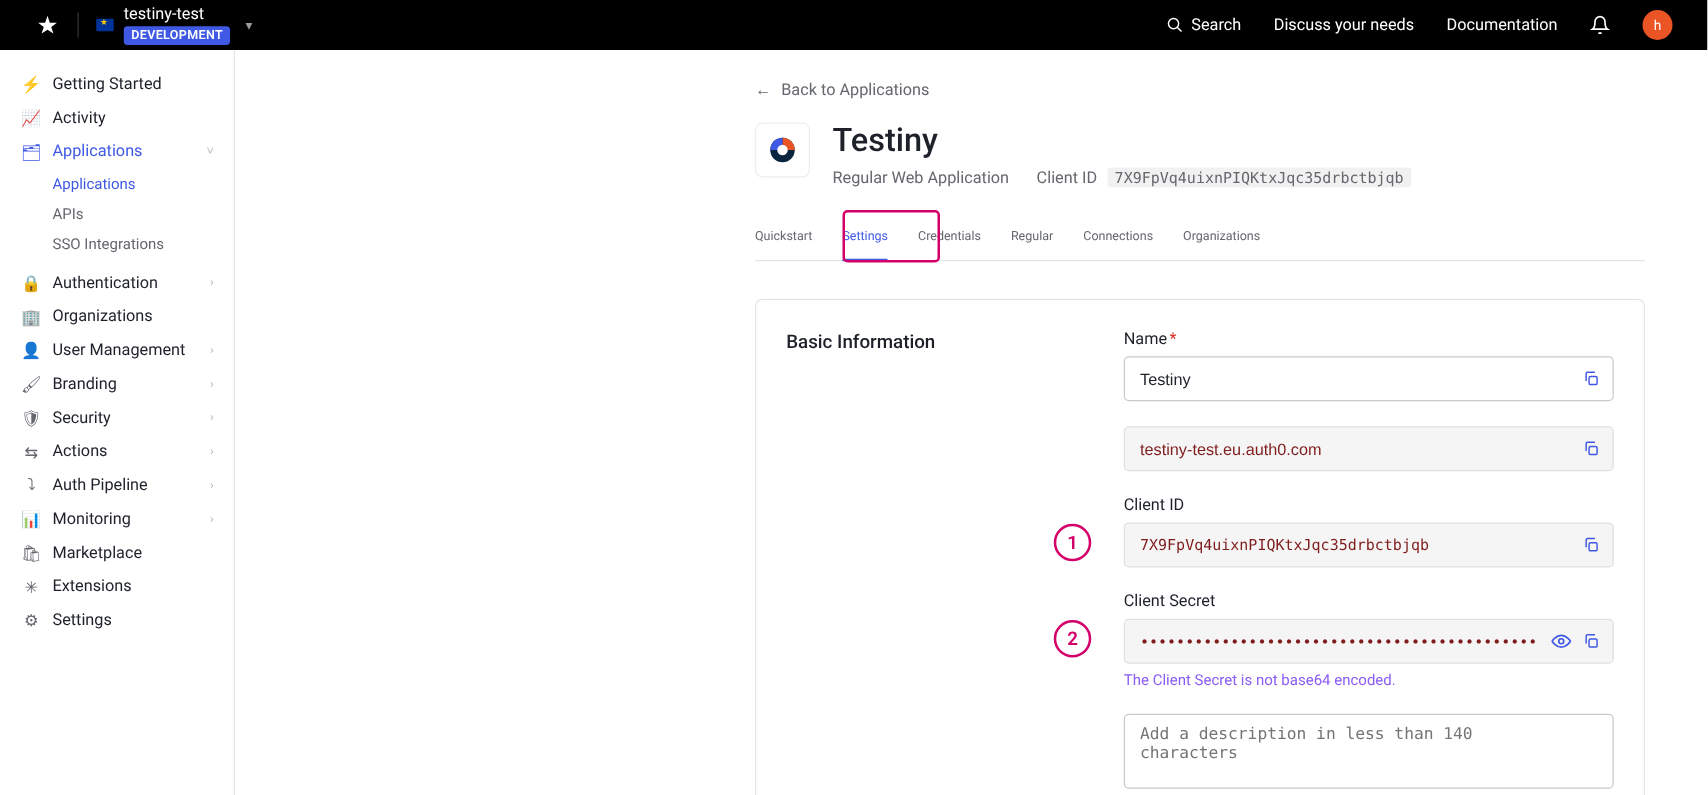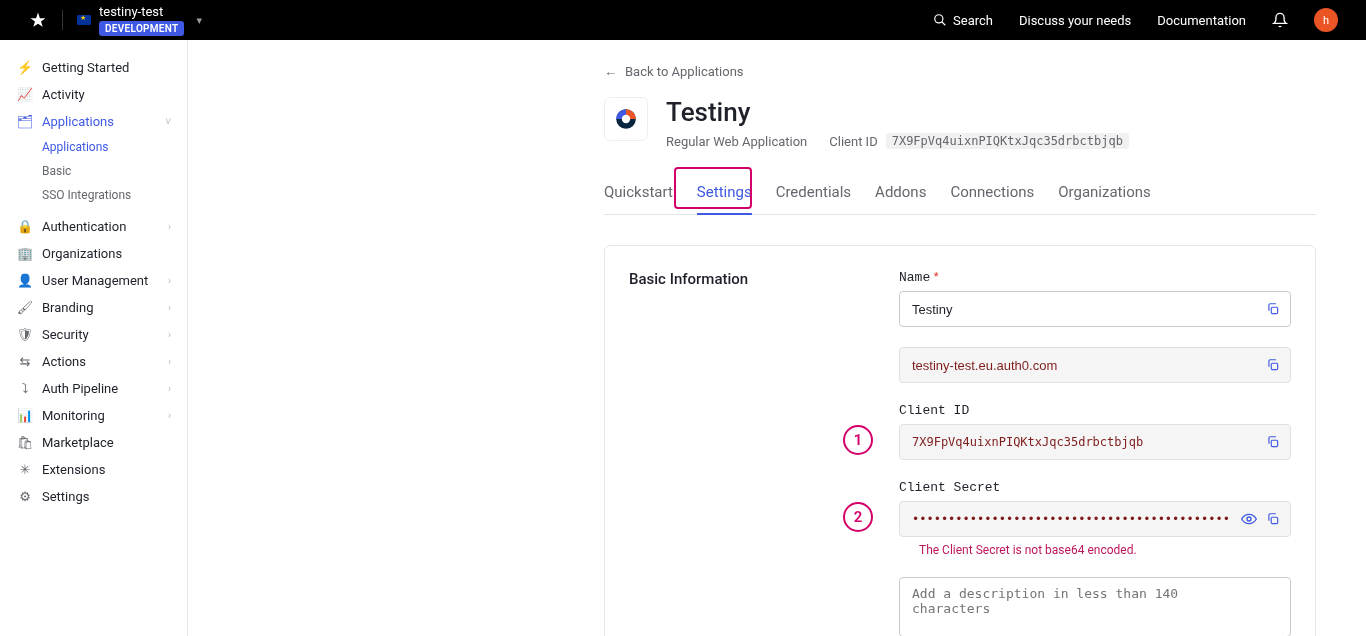--- a/index.html
+++ b/index.html
@@ -41,38 +41,38 @@
   
   .app-header { display:flex; gap:18px; margin-bottom: 24px;}
   .app-icon { width:44px; height:44px; border-radius:6px; border:1px solid #eee; display:flex; align-items:center; justify-content:center; background:#fff;}
   .app-title { font-size: 26px; font-weight: 500; color:#1e212a; }
   .app-meta { display:flex; gap:22px; margin-top:6px; font-size:13px; color:#65676e; align-items:center;}
   .client-id-inline { display:flex; gap:8px; align-items:center;}
   .code-inline { font-family: ui-monospace, Menlo, monospace; font-size:12px; color:#65676e; background:#f1f1f1; padding:1px 6px; border-radius:3px;}
   
   
   .tabs { display:flex; gap:24px; border-bottom:1px solid #e6e6e6; margin-bottom: 30px; position:relative;}
-  .tab { padding: 10px 0 12px; font-size:15px; color:#65676e; cursor:pointer; }
+  .tab { padding: 10px 0 12px; font-size:10px; color:#65676e; cursor:pointer; }
   .tab.active { color:#3f59e4; border-bottom:2px solid #3f59e4; margin-bottom:-1px;}
   .tab-highlight { position:absolute; border:2px solid #d4006a; border-radius:4px; top:-6px; height:42px; left:70px; width:78px; pointer-events:none;}
   
   
   .card { border:1px solid #e6e6e6; border-radius:6px; padding: 24px; display:flex; gap:30px; position:relative;}
   .card-left { width: 240px; font-size: 15px; font-weight:500; color:#1e212a;}
   .card-right { flex:1; display:flex; flex-direction:column; gap:20px;}
   
-  .field-label { font-size:13px; color:#1e212a; margin-bottom:6px; display:block;font-family:Liberation Mono, monospace;}
+  .field-label { font-size:13px; color:#1e212a; margin-bottom:6px; display:block;}
   .req { color:#d93025; margin-left:2px;}
   .input-wrap { position:relative; }
   .input { width:100%; height:36px; border:1px solid #c9cace; border-radius:4px; padding: 0 36px 0 12px; font-size:13px; color:#1e212a; background:#fff;}
   .input.readonly { background:#f5f5f6; color:#7f1d1d; border-color:#e0e0e0;}
   .input.mono { font-family: ui-monospace, Menlo, monospace; font-size:12px;}
   .copy-btn { position:absolute; right:8px; top:50%; transform:translateY(-50%); width:20px; height:20px; display:flex; align-items:center; justify-content:center; cursor:pointer; color:#3f59e4;}
   .eye-btn { position:absolute; right:32px; top:50%; transform:translateY(-50%); width:20px; height:20px; display:flex; align-items:center; justify-content:center; cursor:pointer; color:#3f59e4;}
-  .help-text { font-size:12px; color:#be185d; margin-top:6px;margin-left:20px;}
+  .help-text { font-size:12px; color:#8b5cf6; margin-top:6px;}
   textarea.input { height:60px; padding-top:8px; resize:none;}
   
   
   .anno { position:absolute; width:30px; height:30px; border:2.5px solid #d4006a; border-radius:50%; display:flex; align-items:center; justify-content:center; font-size:15px; font-weight:600; color:#d4006a; background:#fff;}
   
   .flag { width:14px; height:10px; background:#003399; position:relative; display:inline-block; border-radius:1px;}
   .flag::after{ content:"★"; color:#ffcc00; font-size:7px; position:absolute; left:3px; top:-1px;}
   
   svg { display:block; }
 </style>
@@ -132,21 +132,21 @@
         <span class="side-icon">📈</span>
         <span>Activity</span>
       </div>
       <div class="side-item active">
         <span class="side-icon">🗂</span>
         <span>Applications</span>
         <span class="side-chev">˅</span>
       </div>
       <div class="side-sub">
         <div class="sub active">Applications</div>
-        <div class="sub">Basic</div>
+        <div class="sub">APIs</div>
         <div class="sub">SSO Integrations</div>
       </div>
       <div class="side-item">
         <span class="side-icon">🔒</span>
         <span>Authentication</span>
         <span class="side-chev">›</span>
       </div>
       <div class="side-item">
         <span class="side-icon">🏢</span>
         <span>Organizations</span>
@@ -221,21 +221,21 @@
             </span>
           </div>
         </div>
       </div>
 
       <div class="tabs" id="tabs">
         <div class="tab-highlight"></div>
       <div class="tab">Quickstart</div>
           <div class="tab active">Settings</div>
           <div class="tab">Credentials</div>
-          <div class="tab">Addons</div>
+          <div class="tab">Regular</div>
           <div class="tab">Connections</div>
           <div class="tab">Organizations</div>
         </div>
 
       <div class="card">
         <div class="card-left">Basic Information</div>
         <div class="card-right">
 
           <div>
             <label class="field-label"><span>Name</span><span class="req">*</span></label>

